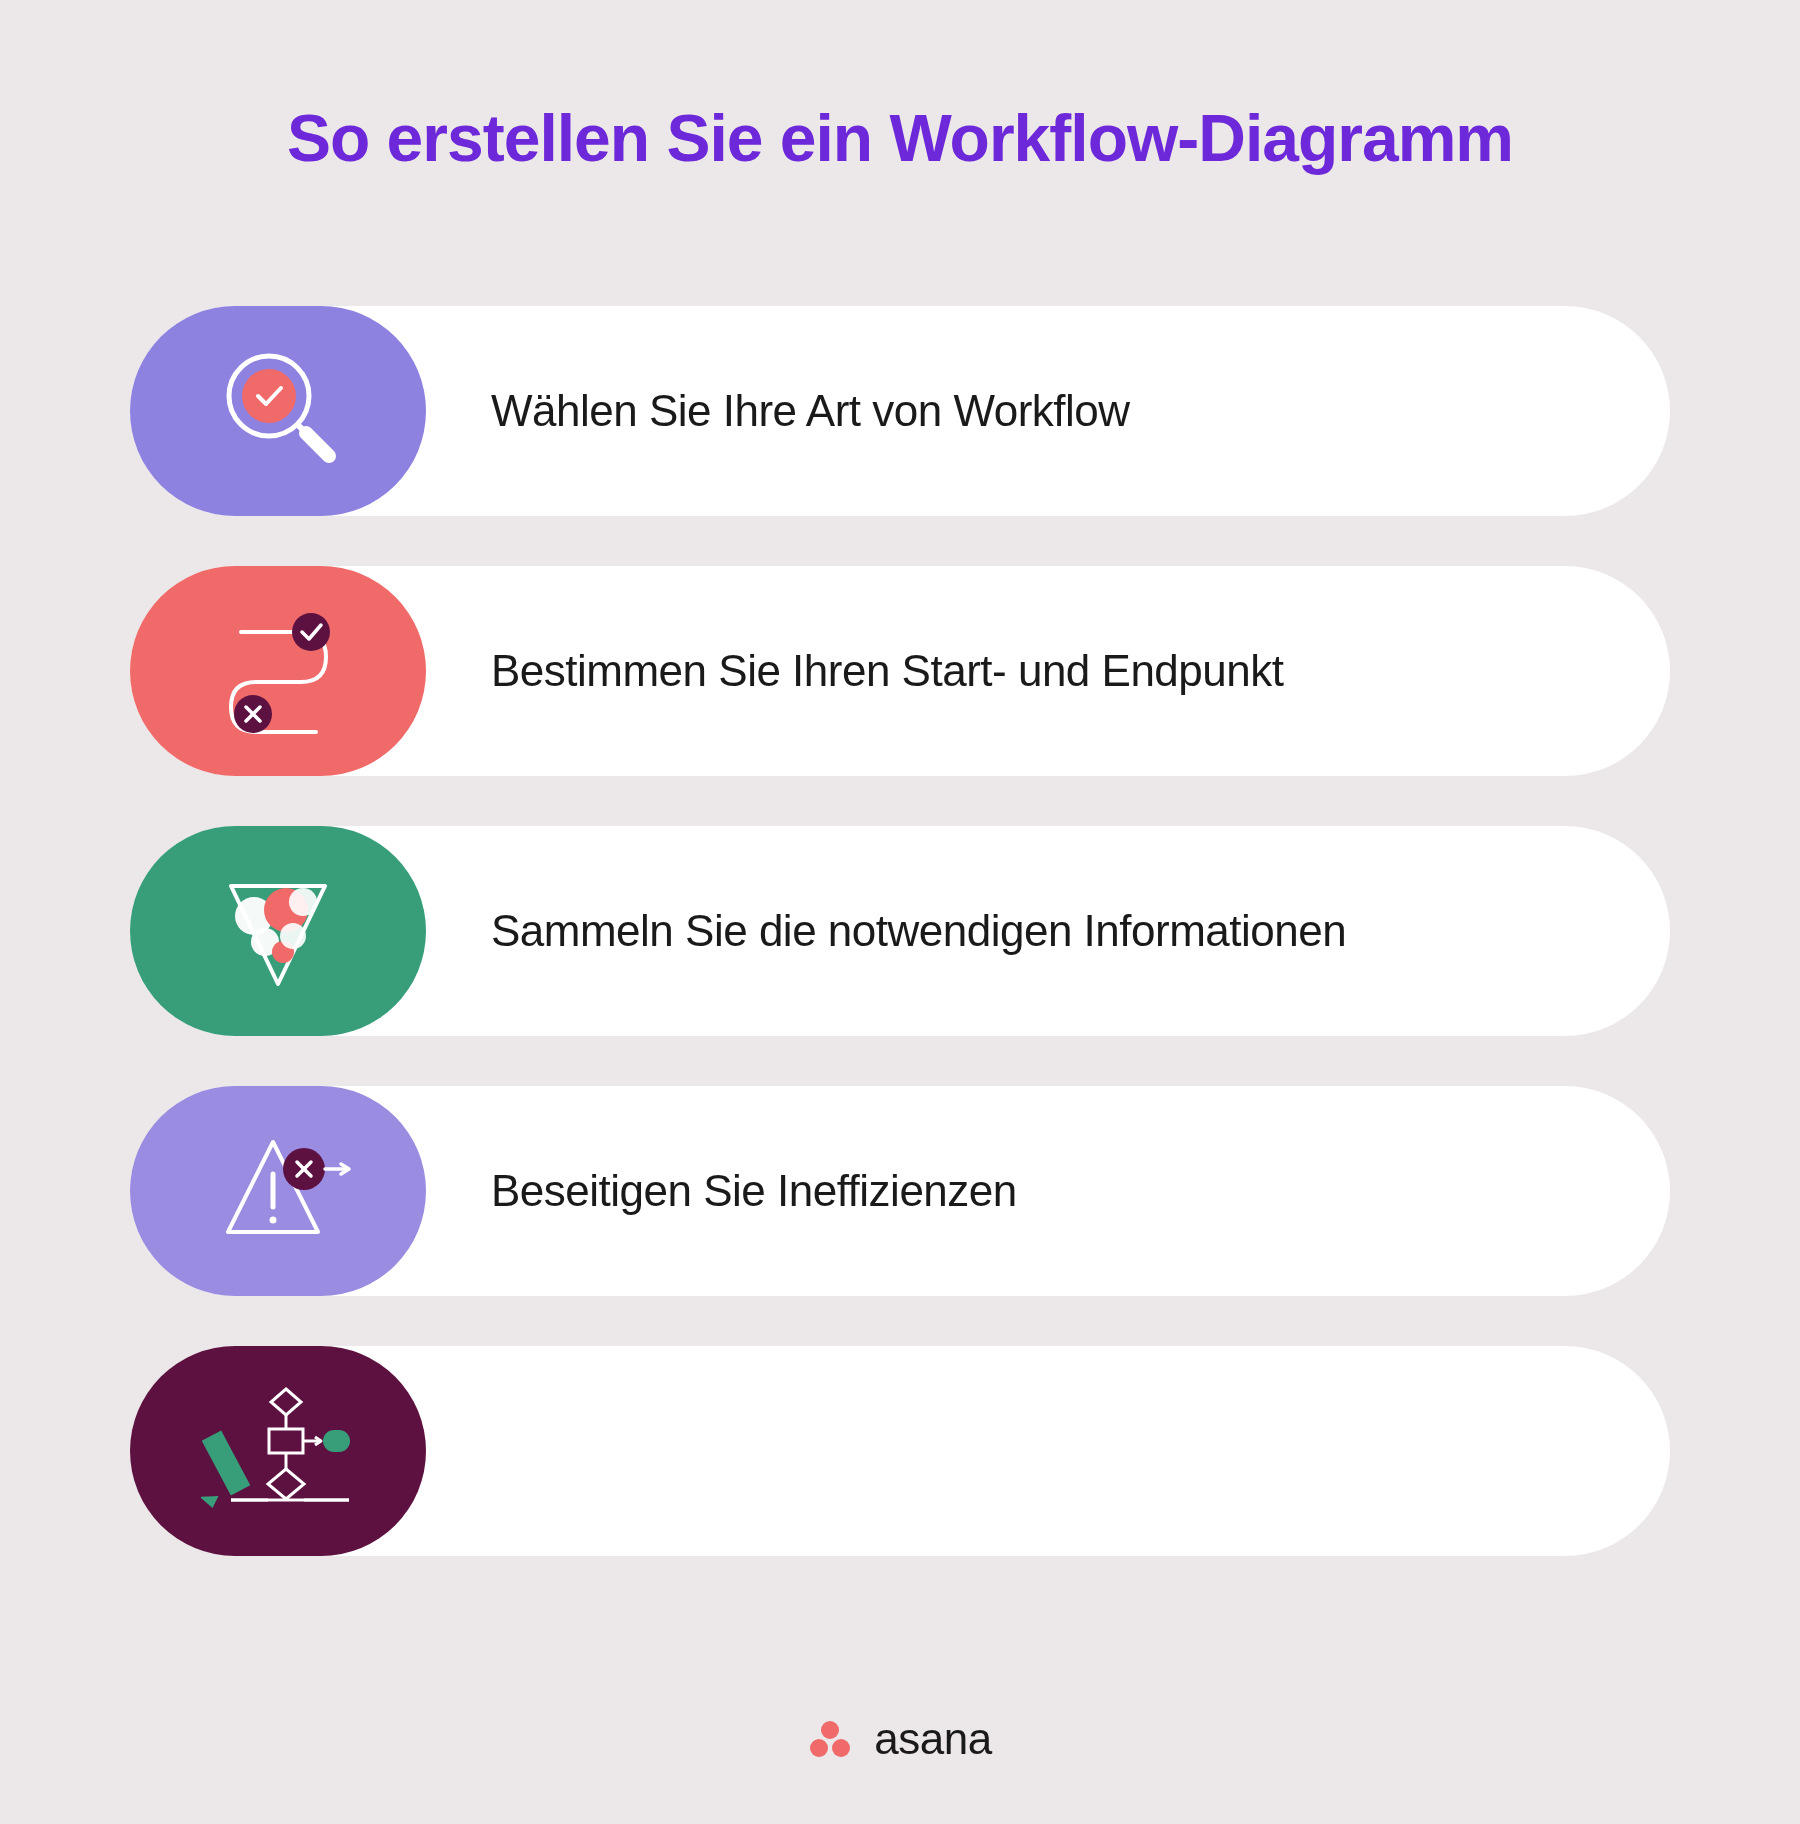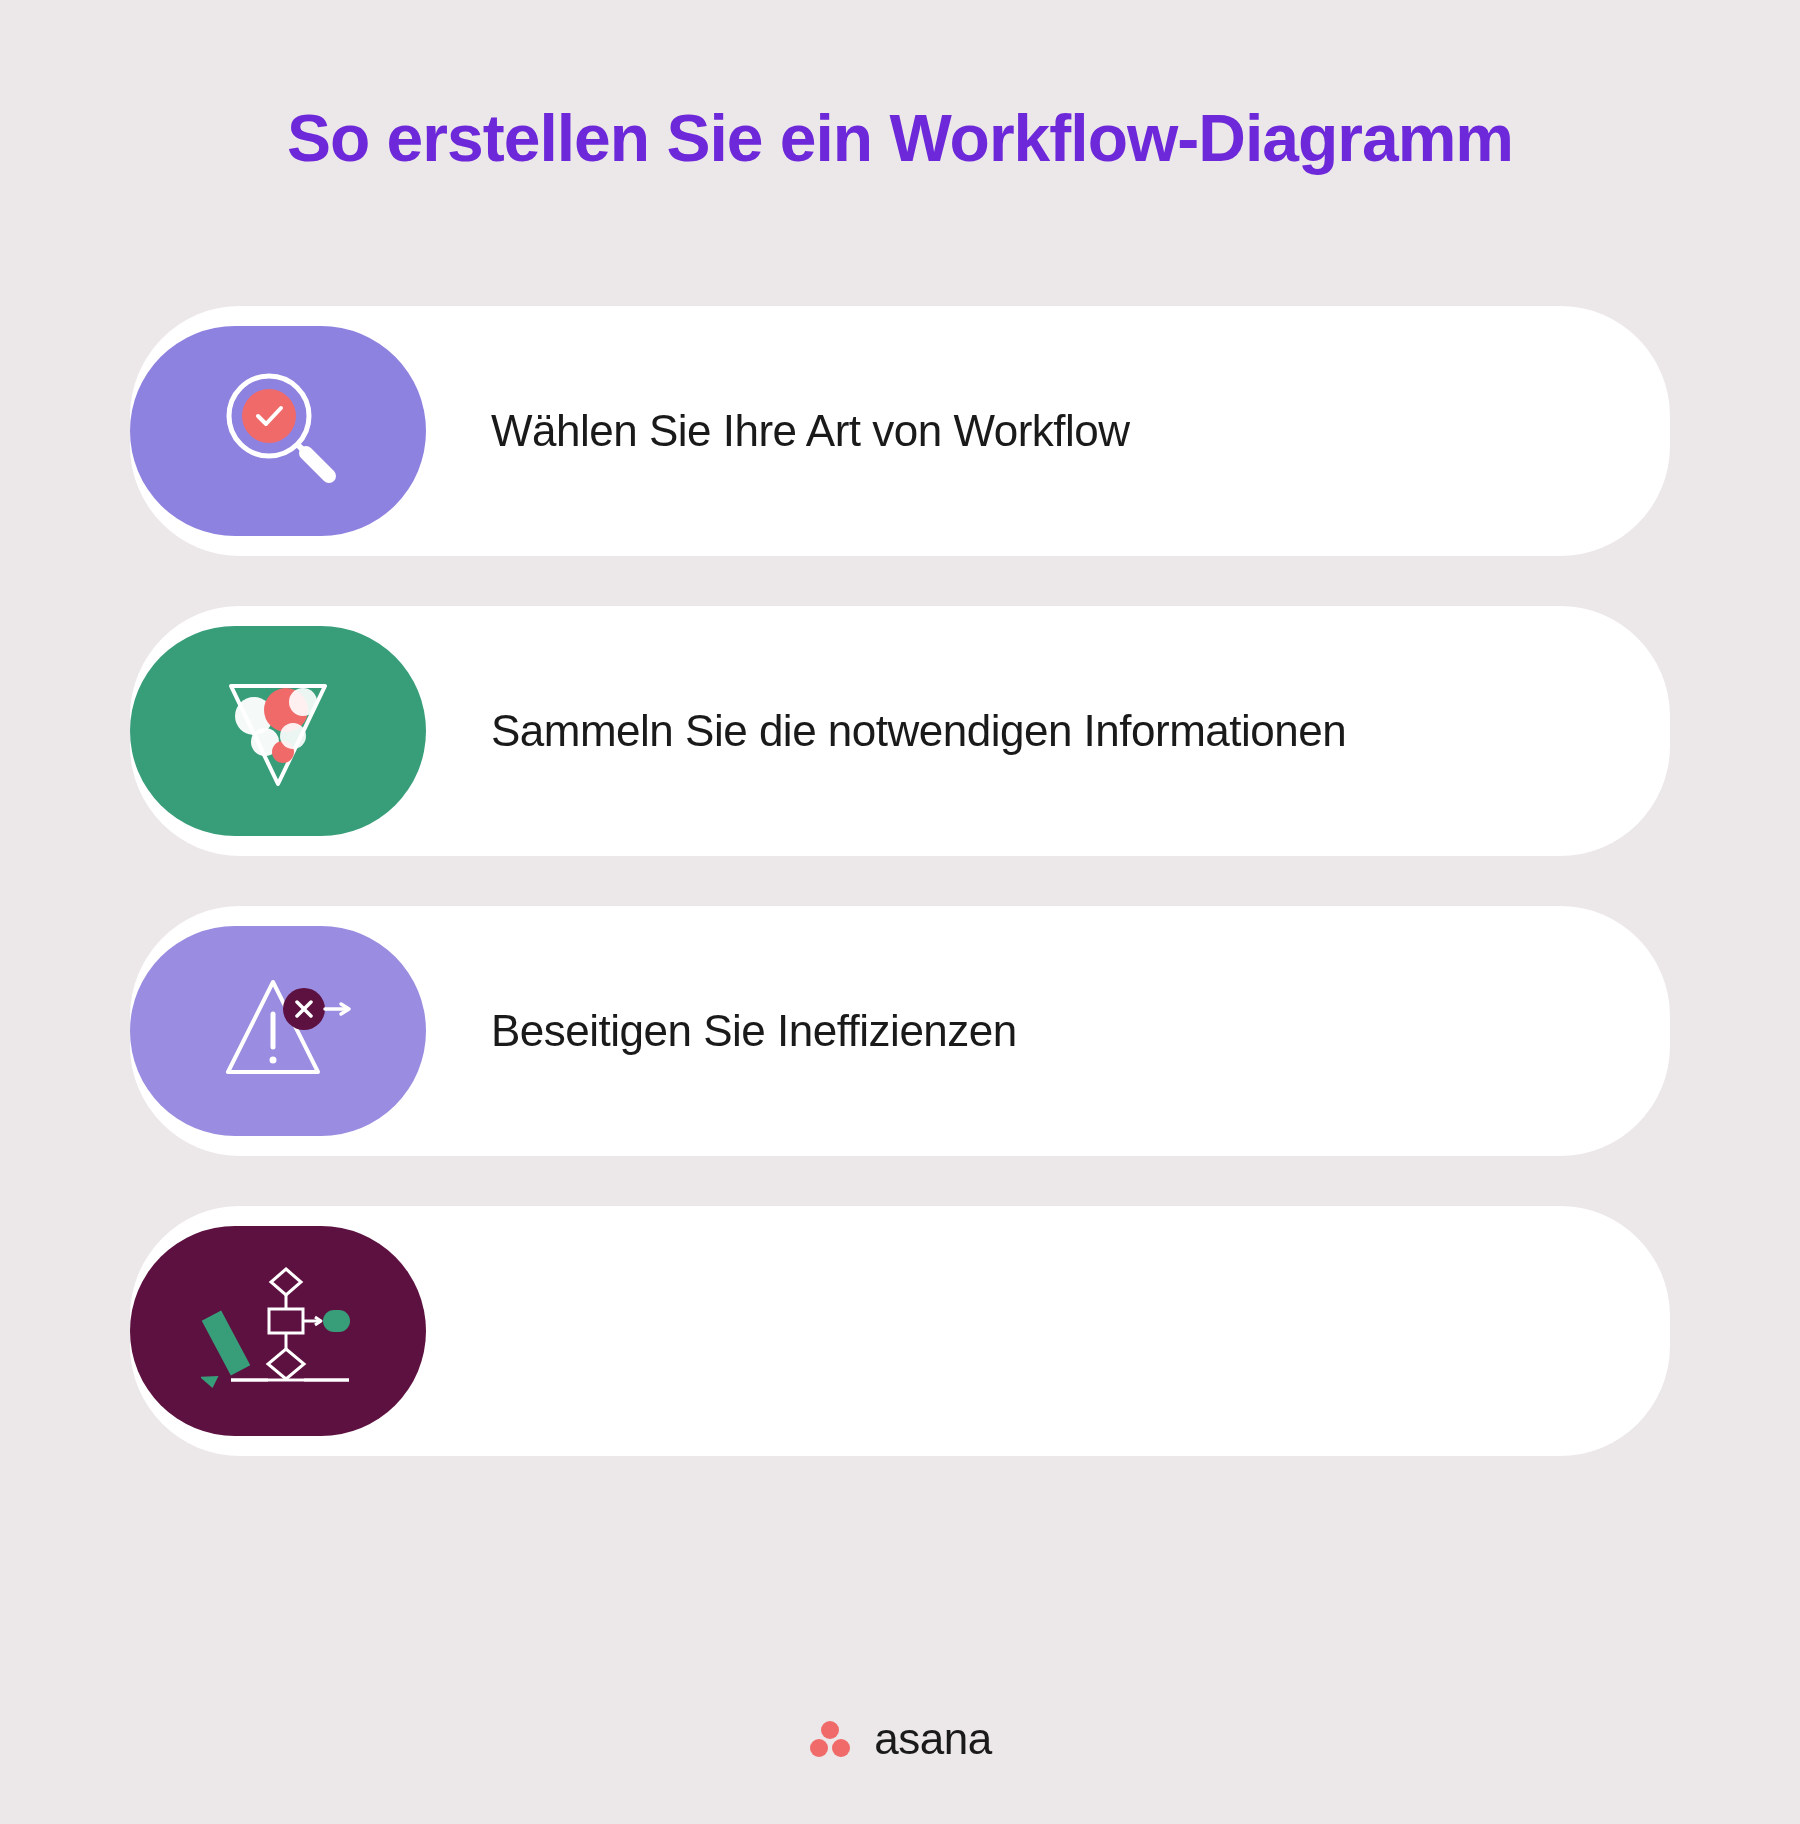--- a/index.html
+++ b/index.html
@@ -28,21 +28,21 @@
       display: flex;
       flex-direction: column;
       gap: 50px;
       flex: 1;
     }
     .step-row {
       display: flex;
       align-items: center;
       background-color: #ffffff;
       border-radius: 110px;
-      height: 250px;
+      height: 210px;
     }
     .icon-badge {
       width: 296px;
       height: 210px;
       border-radius: 110px;
       display: flex;
       align-items: center;
       justify-content: center;
       flex-shrink: 0;
     }
@@ -98,20 +98,33 @@
         <circle cx="68" cy="62" r="40" fill="none" stroke="#ffffff" stroke-width="5"></circle>
         <circle cx="68" cy="62" r="27" fill="#f06a6a"></circle>
         <path d="M 57 62 L 65 70 L 80 54" fill="none" stroke="#ffffff" stroke-width="4" stroke-linecap="round" stroke-linejoin="round"></path>
         <line x1="98" y1="92" x2="130" y2="124" stroke="#ffffff" stroke-width="6" stroke-linecap="round"></line>
         <line x1="105" y1="99" x2="128" y2="122" stroke="#ffffff" stroke-width="14" stroke-linecap="round"></line>
       </svg>
     </div>
     <div class="step-label">Wählen Sie Ihre Art von Workflow</div>
   </div>
 
+  <div class="step-row">
+    <div class="icon-badge icon-coral">
+      <svg viewBox="0 0 155 155">
+        <path d="M 40 38 L 100 38 Q 125 38 125 63 Q 125 88 100 88 L 55 88 Q 30 88 30 113 Q 30 138 55 138 L 115 138" fill="none" stroke="#ffffff" stroke-width="4" stroke-linecap="round"></path>
+        <circle cx="110" cy="38" r="19" fill="#5d1140"></circle>
+        <path d="M 101 38 L 108 45 L 120 31" fill="none" stroke="#ffffff" stroke-width="3.5" stroke-linecap="round" stroke-linejoin="round"></path>
+        <circle cx="52" cy="120" r="19" fill="#5d1140"></circle>
+        <line x1="45" y1="113" x2="59" y2="127" stroke="#ffffff" stroke-width="3.5" stroke-linecap="round"></line>
+        <line x1="59" y1="113" x2="45" y2="127" stroke="#ffffff" stroke-width="3.5" stroke-linecap="round"></line>
+      </svg>
+    </div>
+    <div class="step-label">Bestimmen Sie Ihren Start- und Endpunkt</div>
+  </div>
 
   <div class="step-row">
     <div class="icon-badge icon-green">
       <svg viewBox="0 0 155 155">
         <path d="M 30 32 L 77 130 L 124 32 Z" fill="none" stroke="#ffffff" stroke-width="4" stroke-linejoin="round"></path>
         <circle cx="53" cy="62" r="19" fill="#ffffff" opacity="0.95"></circle>
         <circle cx="85" cy="56" r="22" fill="#f06a6a"></circle>
         <circle cx="102" cy="48" r="14" fill="#ffffff" opacity="0.9"></circle>
         <circle cx="64" cy="88" r="14" fill="#ffffff" opacity="0.95"></circle>
         <circle cx="82" cy="98" r="11" fill="#f06a6a"></circle>

